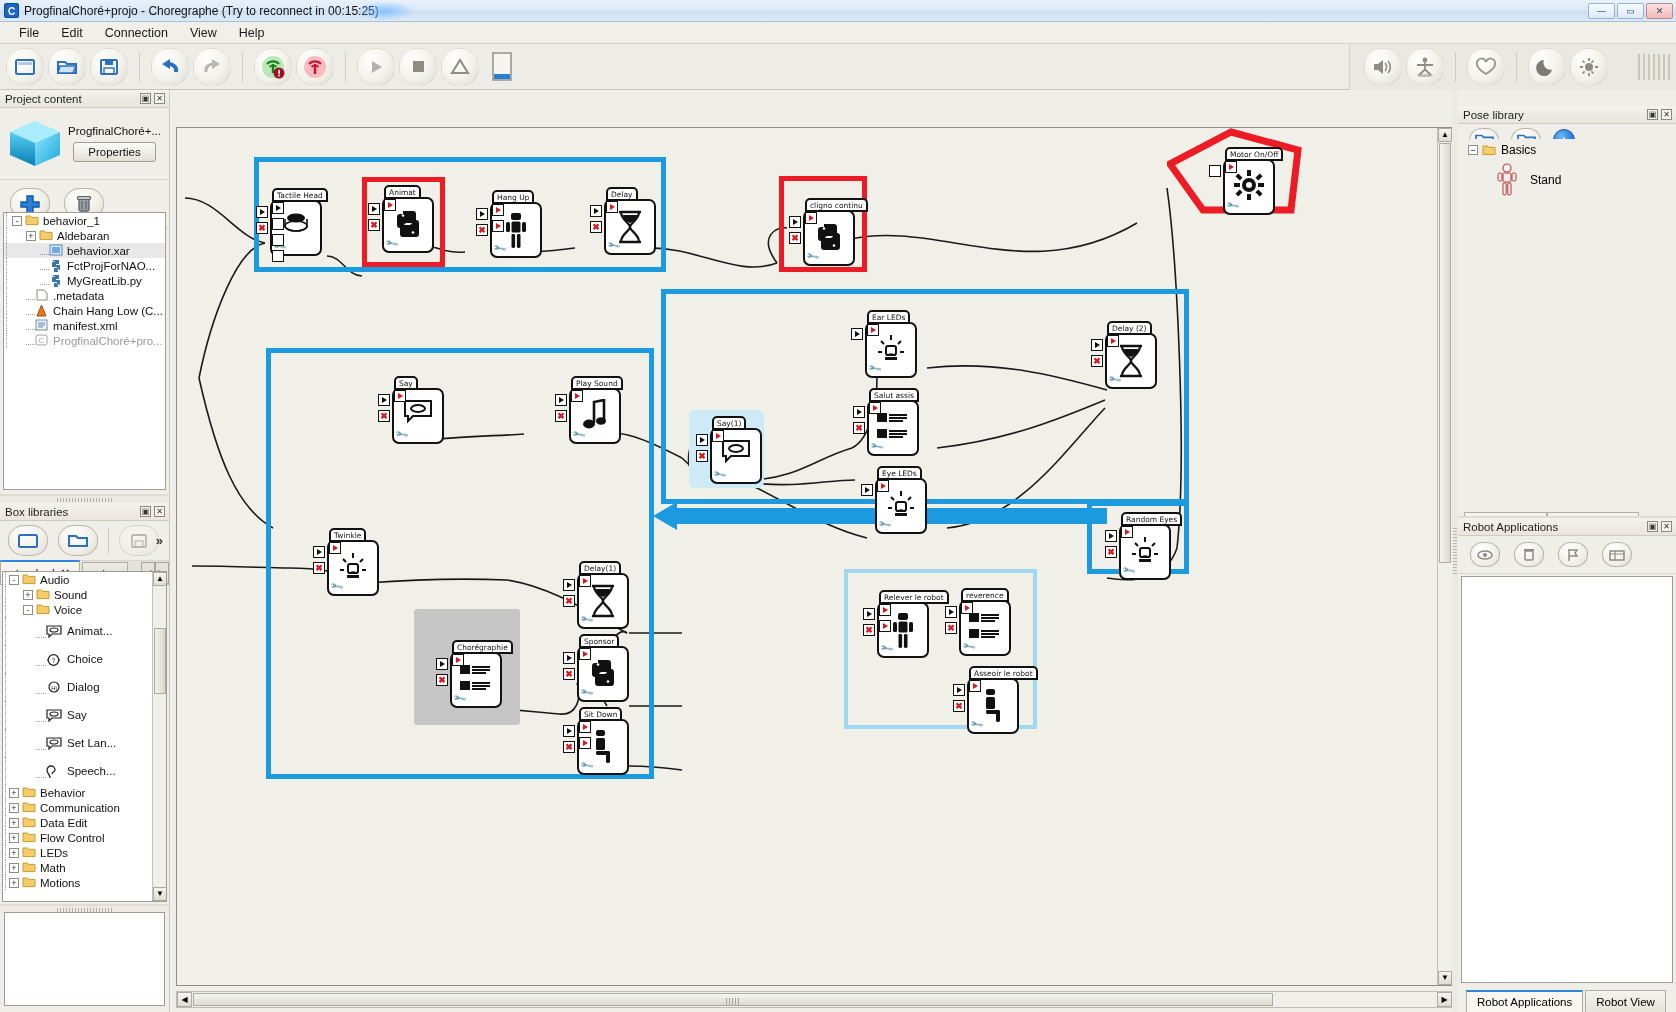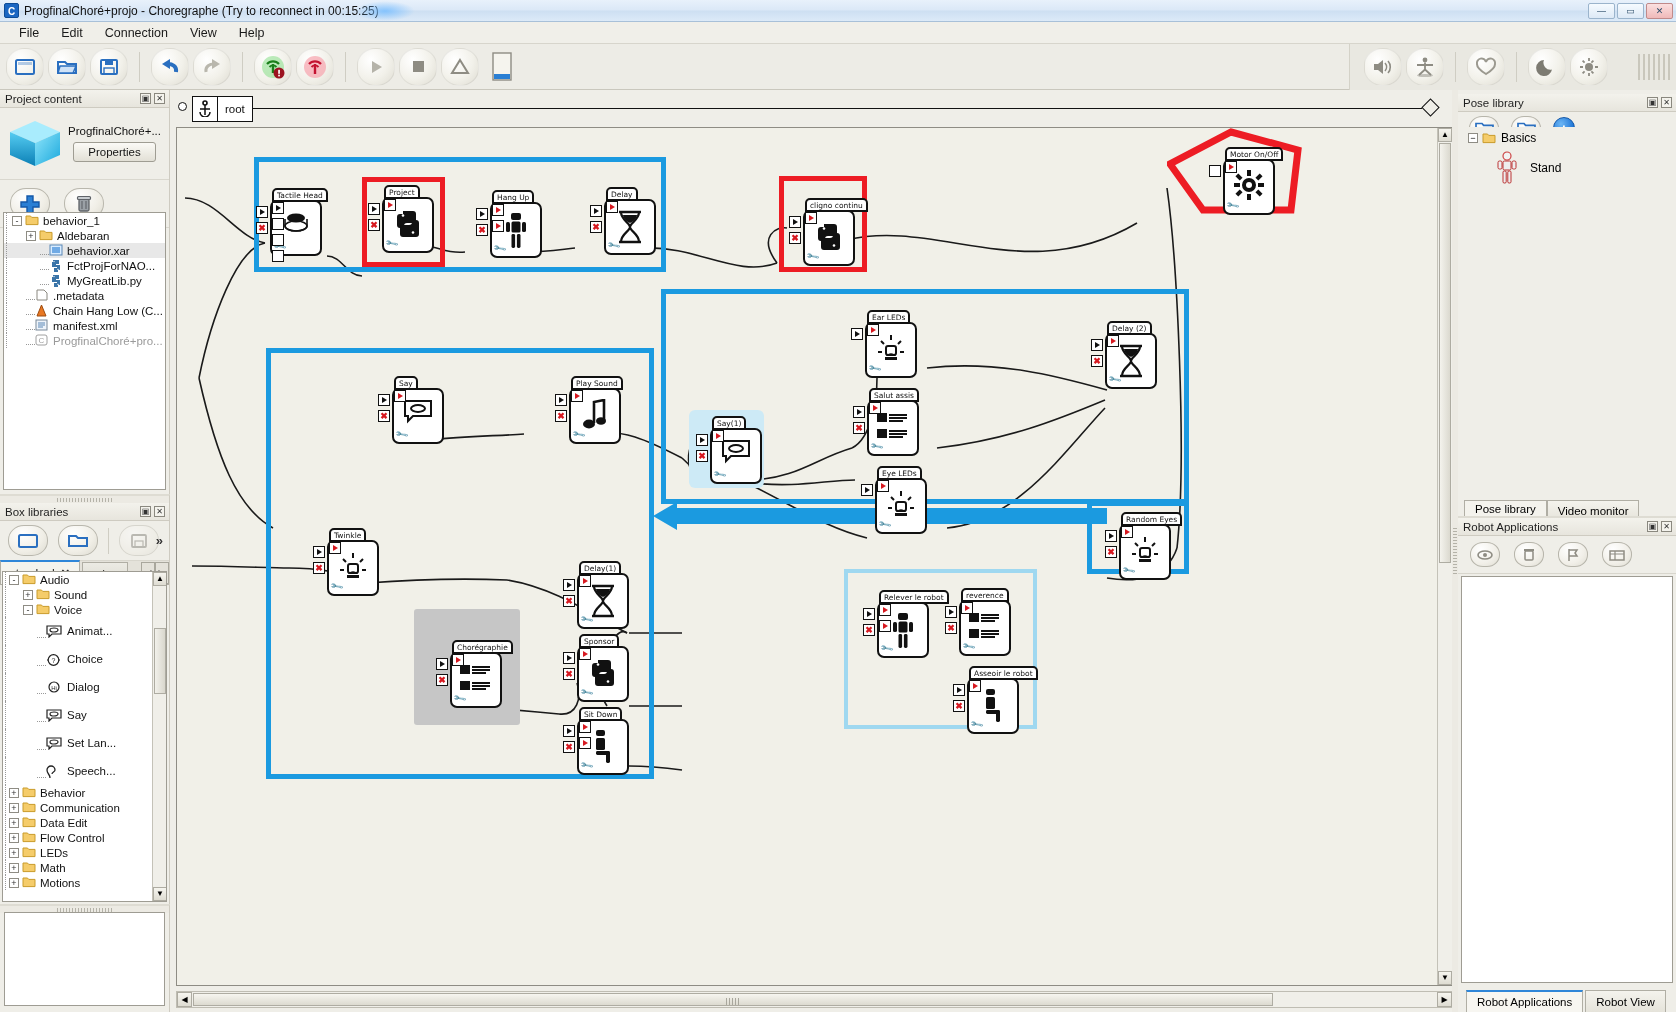--- a/index.html
+++ b/index.html
@@ -200,21 +200,21 @@
 
   .grp { position:absolute; border:5px solid #1b9ae0; background:transparent; }
   .grp.lite { border:4px solid #9fd8f0; }
   .sel-halo { position:absolute; background:#cdeaf6; border-radius:6px; }
   .sel-gray { position:absolute; background:#c6c6c6; border-radius:3px; }
   .redbox { position:absolute; border:5px solid #ed1c24; }
 
   
   .right-col { position:absolute; right:0; top:90px; width:219px; bottom:0; background:#efeee8;
                border-left:1px solid #cecbc1; }
-  .pose-panel { position:absolute; left:0; top:4px; right:0; height:426px; }
+  .pose-panel { position:absolute; left:0; top:16px; right:0; height:426px; }
   .pose-toolbar { height:33px; display:flex; align-items:center; gap:12px; padding-left:11px;
                   border-bottom:1px solid #d8d6cd; }
   .circbtn { width:30px; height:25px; border-radius:13px/12px;
              background:radial-gradient(ellipse at 36% 28%, #ffffff 0%, #f1efe8 60%, #dedcd2 100%);
              border:1px solid #b7b5ab; display:flex; align-items:center; justify-content:center; }
   .circbtn.blue { background:radial-gradient(circle at 35% 30%, #6cb6f5 0%, #1b72d4 70%);
                   border:1px solid #1558a8; color:#fff; font-weight:bold; font-size:15px;
                   line-height:15px; border-radius:50%; width:22px; height:22px; }
   .pose-tree { position:absolute; left:0; right:0; top:33px; bottom:0; background:#efeee8; }
   .pose-item { display:flex; align-items:center; height:37px; padding-left:36px; font-size:12px; }
@@ -703,34 +703,20 @@
     <div class="log-panel">
       <div class="grip">
           <i></i>
         </div>
       <div class="log-inner"></div>
     </div>
   </div>
 
   <div class="center">
 
-    <div class="bcrumb">
-      <div class="bc-dot-l"></div>
-      <div class="bc-line"></div>
-      <div class="root-chip">
-        <div class="ic">
-          <svg width="16" height="17">
-              <circle cx="8" cy="3" r="2" fill="none" stroke="#111" stroke-width="1.6"></circle>
-              <path d="M8 5v10M3 9h10M3 12a5 5 0 0 0 10 0" stroke="#111" stroke-width="1.5" fill="none"></path>
-            </svg>
-        </div>
-        <div class="lb">root</div>
-      </div>
-      <div class="bc-diamond"></div>
-    </div>
 
     <div class="canvas-wrap">
       <div id="canvas">
 
         <svg id="wires" width="1290" height="880" style="position:absolute;left:0;top:0;pointer-events:none;">
           <g fill="none" stroke="#1a1a1a" stroke-width="1.6">
             <path d="M8 70 C 40 70, 60 110, 88 115"></path>
             <path d="M88 115 C 60 120, 34 190, 22 250"></path>
             <path d="M22 250 C 40 330, 60 380, 96 400"></path>
             <path d="M150 128 C 165 128, 170 148, 185 148"></path>
@@ -820,21 +806,21 @@
         <div class="gly">
                   <svg width="32" height="32" viewBox="0 0 32 32">
         <path d="M11 3h10c2 0 3 1 3 3v6c0 2-1 3-3 3h-6c-2 0-3 1-3 3v2H8c-2 0-3-1-3-3V9c0-2 1-3 3-3h3z" fill="#111"></path>
         <path d="M21 29H11c-2 0-3-1-3-3v-6c0-2 1-3 3-3h6c2 0 3-1 3-3v-2h4c2 0 3 1 3 3v11c0 2-1 3-3 3z" fill="#111"></path>
         <circle cx="11" cy="7.5" r="1.3" fill="#fff"></circle>
                     <circle cx="21" cy="24.5" r="1.3" fill="#fff"></circle>
                   </svg>
                 </div>
         <div class="wrench">🔧</div>
       </div>
-      <div class="cap">Project</div>
+      <div class="cap">Animat</div>
       <div class="port in" style="top:6px">
                 <span class="tri"></span>
               </div>
               <div class="port in" style="top:22px">
                 <span class="xmark">✖</span>
               </div>
               <div class="port out" style="top:2px">
                 <span class="tri red"></span>
               </div>
             </div>

